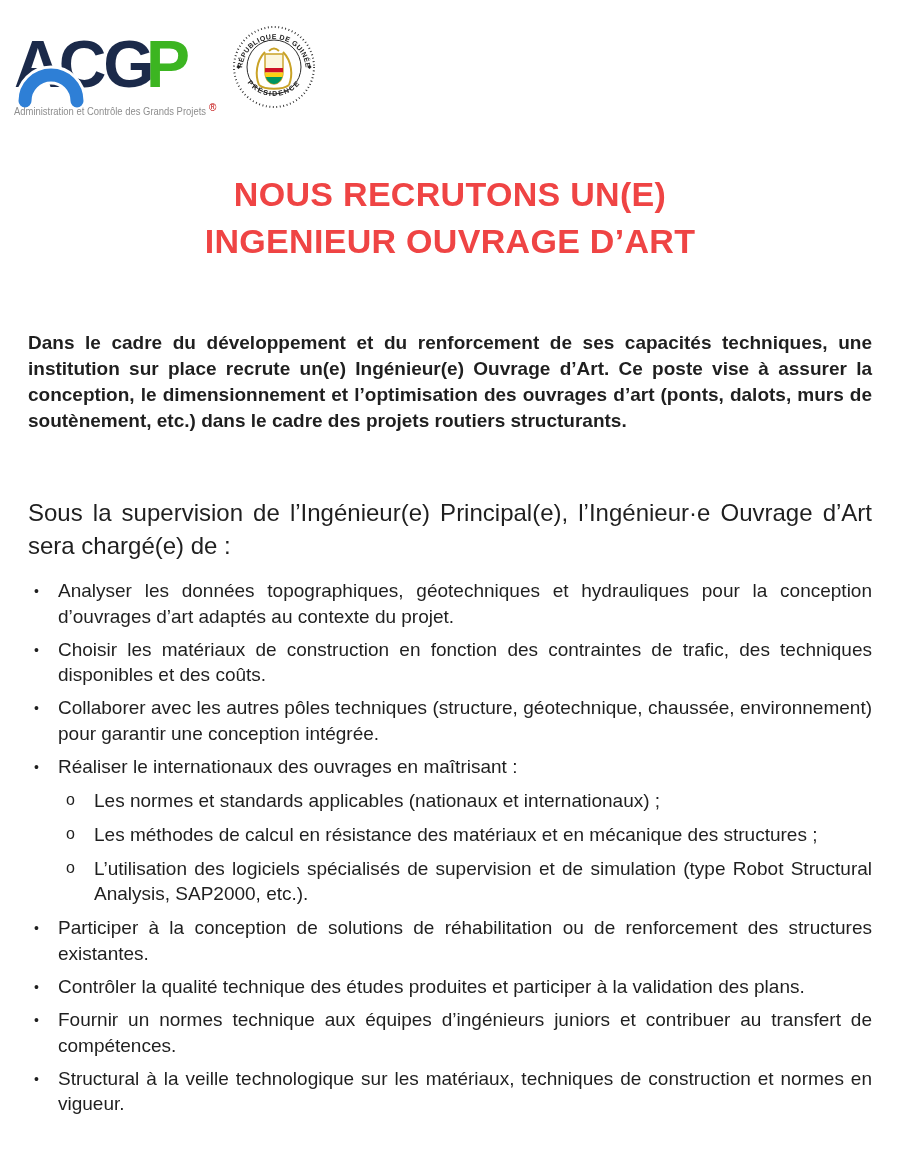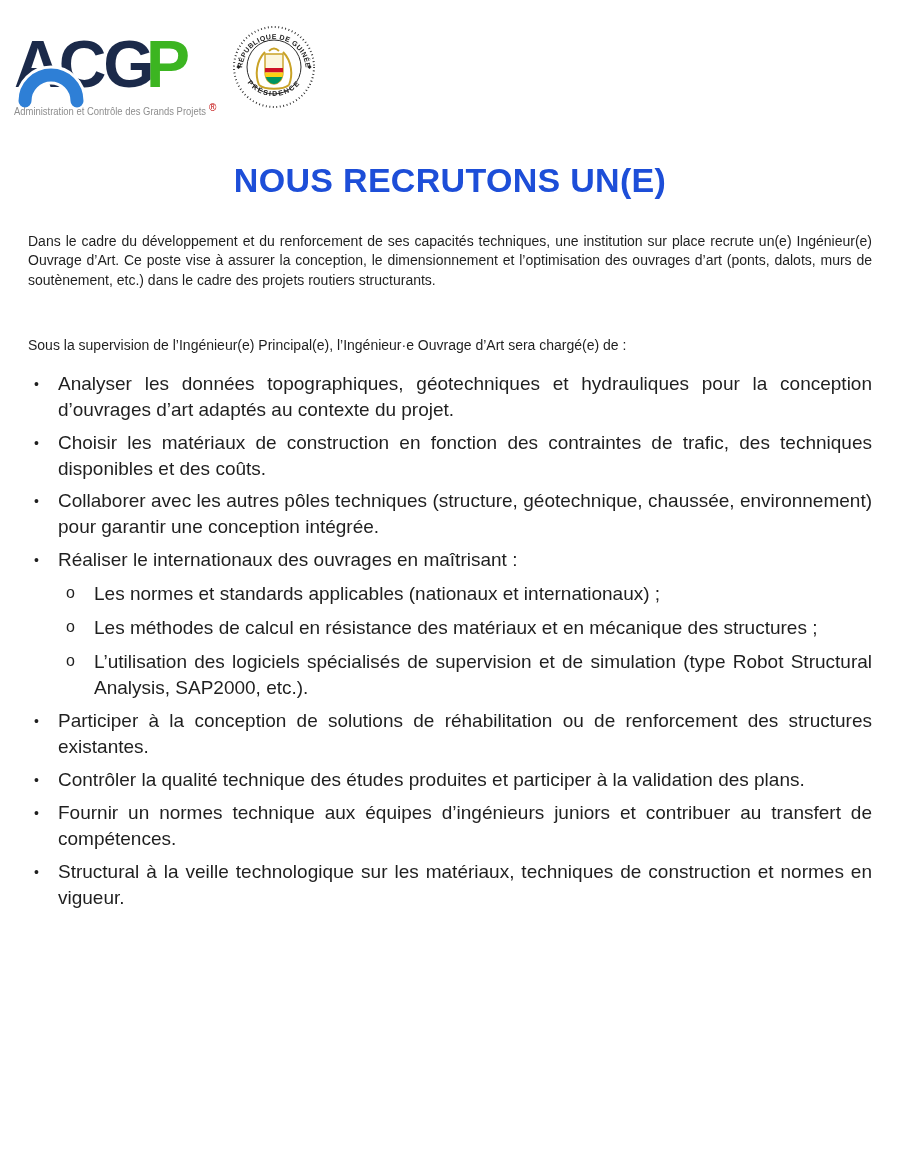--- a/index.html
+++ b/index.html
@@ -24,30 +24,30 @@
   
   .seal-dots  { fill:none; stroke:#2b2b2b; stroke-width:2; stroke-dasharray:0.9 2.6; }
   .seal-inner { fill:none; stroke:#2b2b2b; stroke-width:1; }
   .seal-text  { font-family:"Liberation Sans",sans-serif; font-size:7px; font-weight:bold; fill:#222222; letter-spacing:0.4px; }
   .seal-text-bottom { letter-spacing:1.6px; }
   .seal-diamond { fill:#222222; }
   .wreath { fill:none; stroke:#c9a227; stroke-width:2; }
   .shield { fill:#fcf6dd; stroke:#c9a227; stroke-width:1.4; }
   .dove { fill:none; stroke:#c9a227; stroke-width:1.8; }
 
-  .title { margin-top:38px; text-align:center; color:#1d4ed8; font-weight:bold;
+  .title { margin-top:52px; text-align:center; color:#ef4444; font-weight:bold;
            font-size:34px; line-height:1.38; letter-spacing:0.3px; }
   .title-line { display:block; }
 
-  .intro { margin-top:28px; font-size:14px; line-height:1.38; text-align:justify; }
+  .intro { margin-top:65px; font-size:19px; line-height:1.38; text-align:justify;font-weight:bold; }
 
   .section-heading { margin-top:34px; text-align:center; color:#17305f;
                      font-weight:bold; font-size:29px; line-height:1.2; }
 
-  .lead { margin-top:46px; font-size:14px; line-height:1.38; text-align:justify; }
+  .lead { margin-top:61px; font-size:24px; line-height:1.38; text-align:justify; }
 
   ul.bullets { list-style:none; margin:16px 0 0 0; }
   .bullets > li { display:flex; margin-bottom:7px; font-size:19px; line-height:1.36; }
   .bullets > li.has-sub { display:block; }
   .li-row { display:flex; }
   .bm { flex:0 0 30px; padding-left:6px; font-size:14px; line-height:26px; }
   .bt { flex:1; text-align:justify; }
   ul.sub { list-style:none; margin:8px 0 8px 36px; }
   .sub > li { display:flex; margin-bottom:8px; font-size:19px; line-height:1.36; }
   .sm { flex:0 0 30px; padding-left:2px; font-size:16px; line-height:24px; }
@@ -99,20 +99,21 @@
             <rect x="33" y="52" width="18" height="7" fill="#009460"></rect>
           </g>
           <path class="dove" d="M 37 26 Q 42 21 47 26"></path>
         </g>
       </svg>
     </div>
   </header>
 
   <h1 class="title">
     <span class="title-line">NOUS RECRUTONS UN(E)</span>
+    <span class="title-line">INGENIEUR OUVRAGE D’ART</span>
   </h1>
 
   <p class="intro">Dans le cadre du développement et du renforcement de ses capacités techniques, une institution sur place recrute un(e) Ingénieur(e) Ouvrage d’Art. Ce poste vise à assurer la conception, le dimensionnement et l’optimisation des ouvrages d’art (ponts, dalots, murs de soutènement, etc.) dans le cadre des projets routiers structurants.</p>
 
 
   <p class="lead">Sous la supervision de l’Ingénieur(e) Principal(e), l’Ingénieur·e Ouvrage d’Art sera chargé(e) de :</p>
 
   <ul class="bullets">
     <li>
       <span class="bm">•</span>

